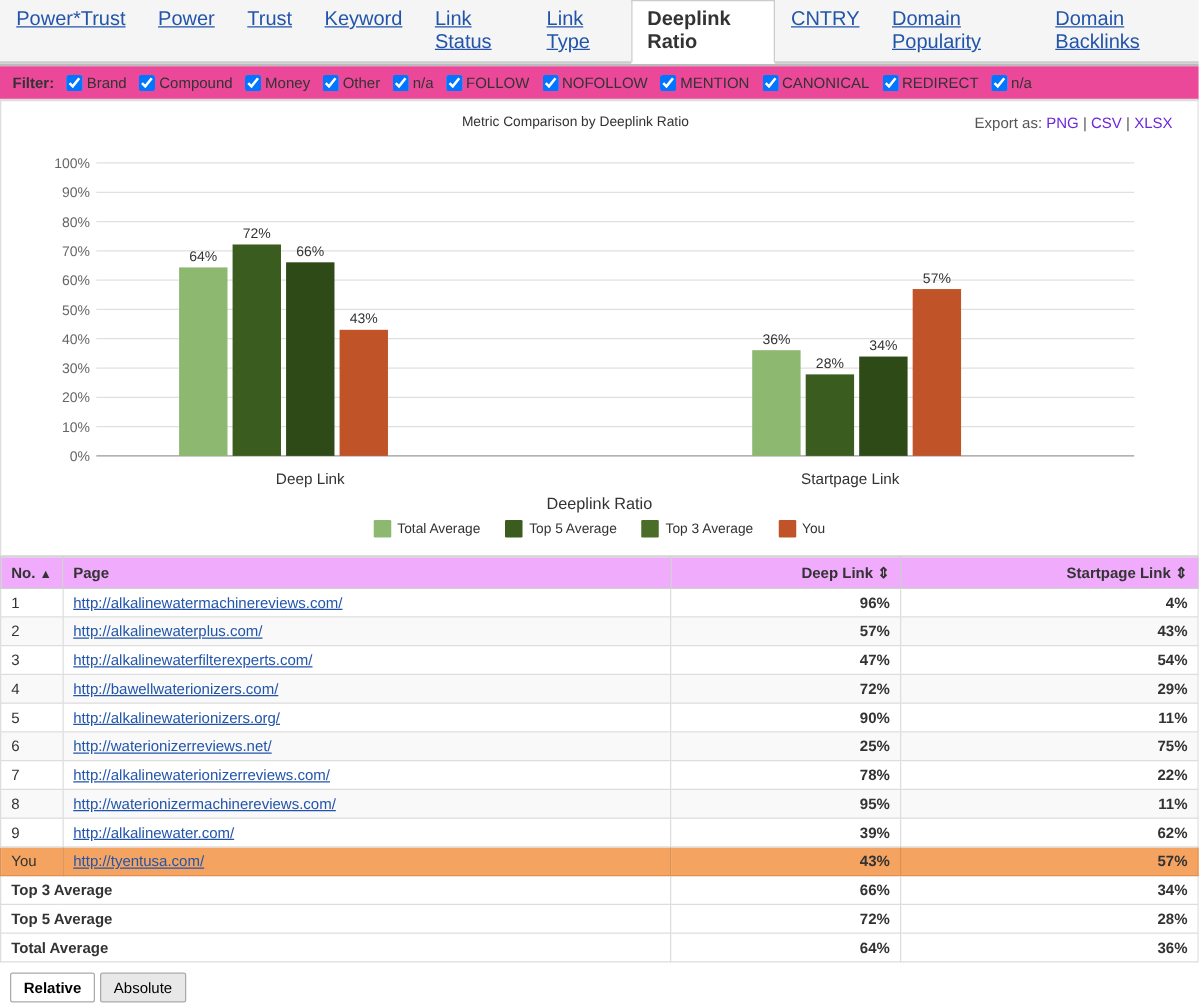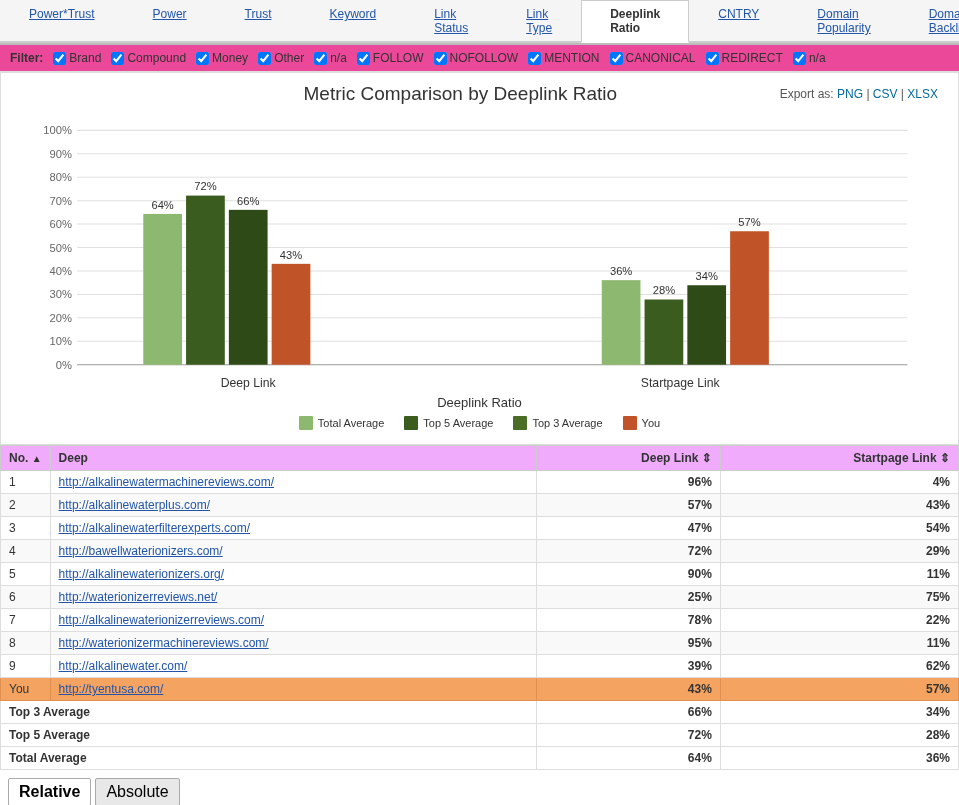--- a/index.html
+++ b/index.html
@@ -1,34 +1,34 @@
 <!DOCTYPE html>
 <html><head>
   <meta charset="utf-8">
   <style>
     * { box-sizing: border-box; margin: 0; padding: 0; }
     body { font-family: Arial, sans-serif; font-size: 12px; background: #fff; color: #333; }
 
     
     .tabs { display: flex; border-bottom: 2px solid #ccc; background: #f5f5f5; }
-    .tab { padding: 6px 28px; cursor: pointer; font-size: 12px; color: #2255aa; text-decoration: underline; border: 1px solid transparent; border-bottom: none; }
+    .tab { padding: 6px 12px; cursor: pointer; font-size: 16px; color: #2255aa; text-decoration: underline; border: 1px solid transparent; border-bottom: none; }
     .tab.active { background: #fff; border-color: #ccc; color: #333; text-decoration: none; font-weight: bold; border-bottom: 2px solid #fff; margin-bottom: -2px; }
 
     
     .filter-bar { display: flex; align-items: center; padding: 6px 10px; background: #ec4899; border-bottom: 1px solid #ddd; flex-wrap: wrap; gap: 4px; }
     .filter-label { font-weight: bold; margin-right: 6px; }
     .filter-item { display: flex; align-items: flex-end; gap: 3px; margin-right: 6px; font-size: 12px; }
     .filter-item input[type=checkbox] { width: 13px; height: 13px; }
 
     
     .chart-container { padding: 10px 20px; position: relative; }
     .chart-header { display: flex; justify-content: space-between; align-items: center; margin-bottom: 5px; }
-    .chart-title { font-size: 19px; font-weight: normal; text-align: center; flex: 1; }
+    .chart-title { font-size: 11px; font-weight: normal; text-align: center; flex: 1; }
     .export-links { font-size: 12px; color: #555; white-space: nowrap; }
-    .export-links a { color: #0369a1; text-decoration: none; margin-top: 48px; }
+    .export-links a { color: #6d28d9; text-decoration: none; margin-top: 48px; }
 
     
     .legend { display: flex; justify-content: center; gap: 20px; margin-top: 6px; margin-bottom: 4px; }
     .legend-item { display: flex; align-items: center; gap: 5px; font-size: 11px; }
     .legend-box { width: 14px; height: 14px; border-radius: 1px; }
 
     
     .data-table { width: 100%; border-collapse: collapse; font-size: 12px; }
     .data-table th { background: #f0abfc; border: 1px solid #ccc; padding: 5px 8px; text-align: left; font-weight: bold; white-space: nowrap; cursor: pointer; }
     .data-table th.right { text-align: right; }
@@ -40,21 +40,21 @@
     .data-table tr.you-row td { border-color: #e09050; }
     .data-table tr.summary-row { background: #fff; }
     .data-table tr.summary-row td { font-weight: bold; }
     .data-table a { color: #2255aa; }
 
     
     .sort-arrow { font-size: 10px; }
 
     
     .bottom-bar { padding: 8px; display: flex; gap: 4px; }
-    .bottom-btn { padding: 4px 10px; border: 1px solid #aaa; background: #e8e8e8; cursor: pointer; font-size: 16px; border-radius: 2px; }
+    .bottom-btn { padding: 4px 10px; border: 1px solid #aaa; background: #e8e8e8; cursor: pointer; font-size: 12px; border-radius: 2px; }
     .bottom-btn.active { background: #fff; font-weight: bold; }
 
     .chart-section { border: 1px solid #ddd; margin: 0; }
     .table-section { border-top: none; }
 
     .no-col { width: 40px; }
   </style>
 </head>
 <body>
 
@@ -211,21 +211,21 @@
         </div>
       </div>
   </div>
 </div>
 
 <div class="table-section">
   <table class="data-table">
     <thead>
       <tr>
         <th class="no-col">No. <span class="sort-arrow">▲</span></th>
-        <th>Deep</th>
+        <th>Page</th>
         <th class="right">Deep Link <span>⇕</span></th>
         <th class="right">Startpage Link <span>⇕</span></th>
       </tr>
     </thead>
     <tbody id="table-body">
     <tr>
           <td>1</td>
           <td><a href="#">http://alkalinewatermachinereviews.com/</a></td>
           <td class="right">96%</td>
           <td class="right">4%</td>

